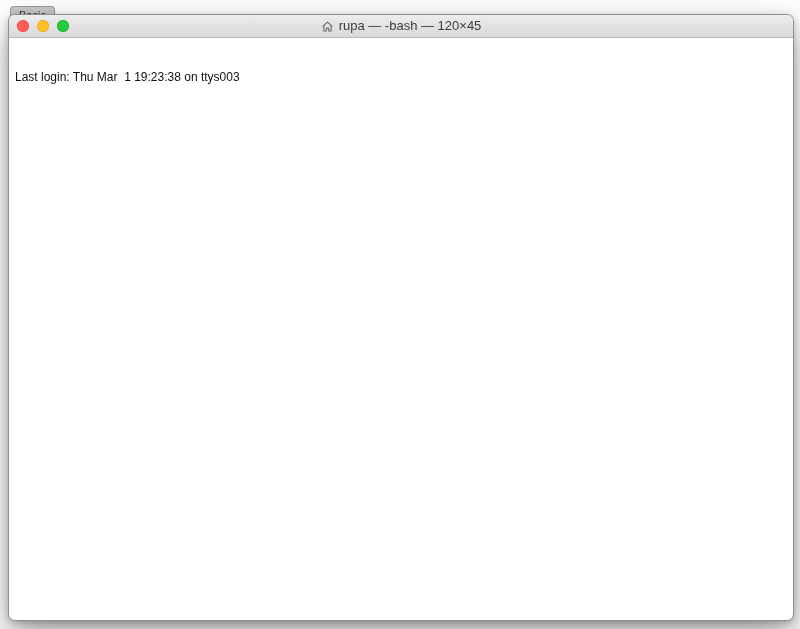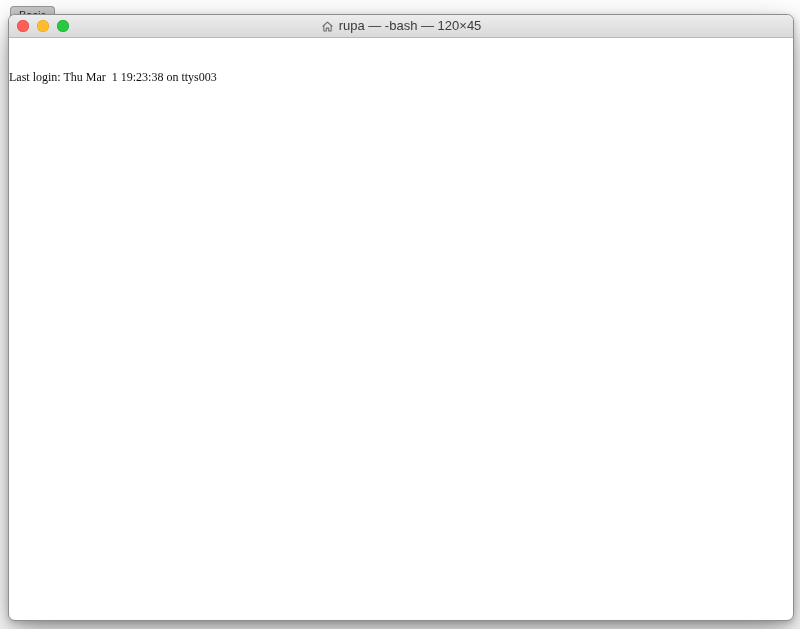--- a/index.html
+++ b/index.html
@@ -80,25 +80,25 @@
       margin:0 auto;
       display:flex; align-items:center; gap:5px;
       font-size:13px; color:#3b3b3b;
       line-height:22px;
     }
     .title-wrap .home-icon{
       width:13px; height:13px; display:block; color:#6a6a6a;
     }
     .terminal-body{
       flex:1;
-      font-family:Liberation Serif, serif;
+      font-family:Liberation Sans, sans-serif;
       font-size:12px;
       line-height:14px;
       color:#111;
-      padding:4px 0;
+      padding:4px 6px;
       white-space:pre;
       cursor:text;
     }
     .line{display:block;}
     .cursor{
       display:inline-block;
       width:7px; height:13px;
       background:#adadad;
       vertical-align:text-bottom;
       margin-left:1px;

